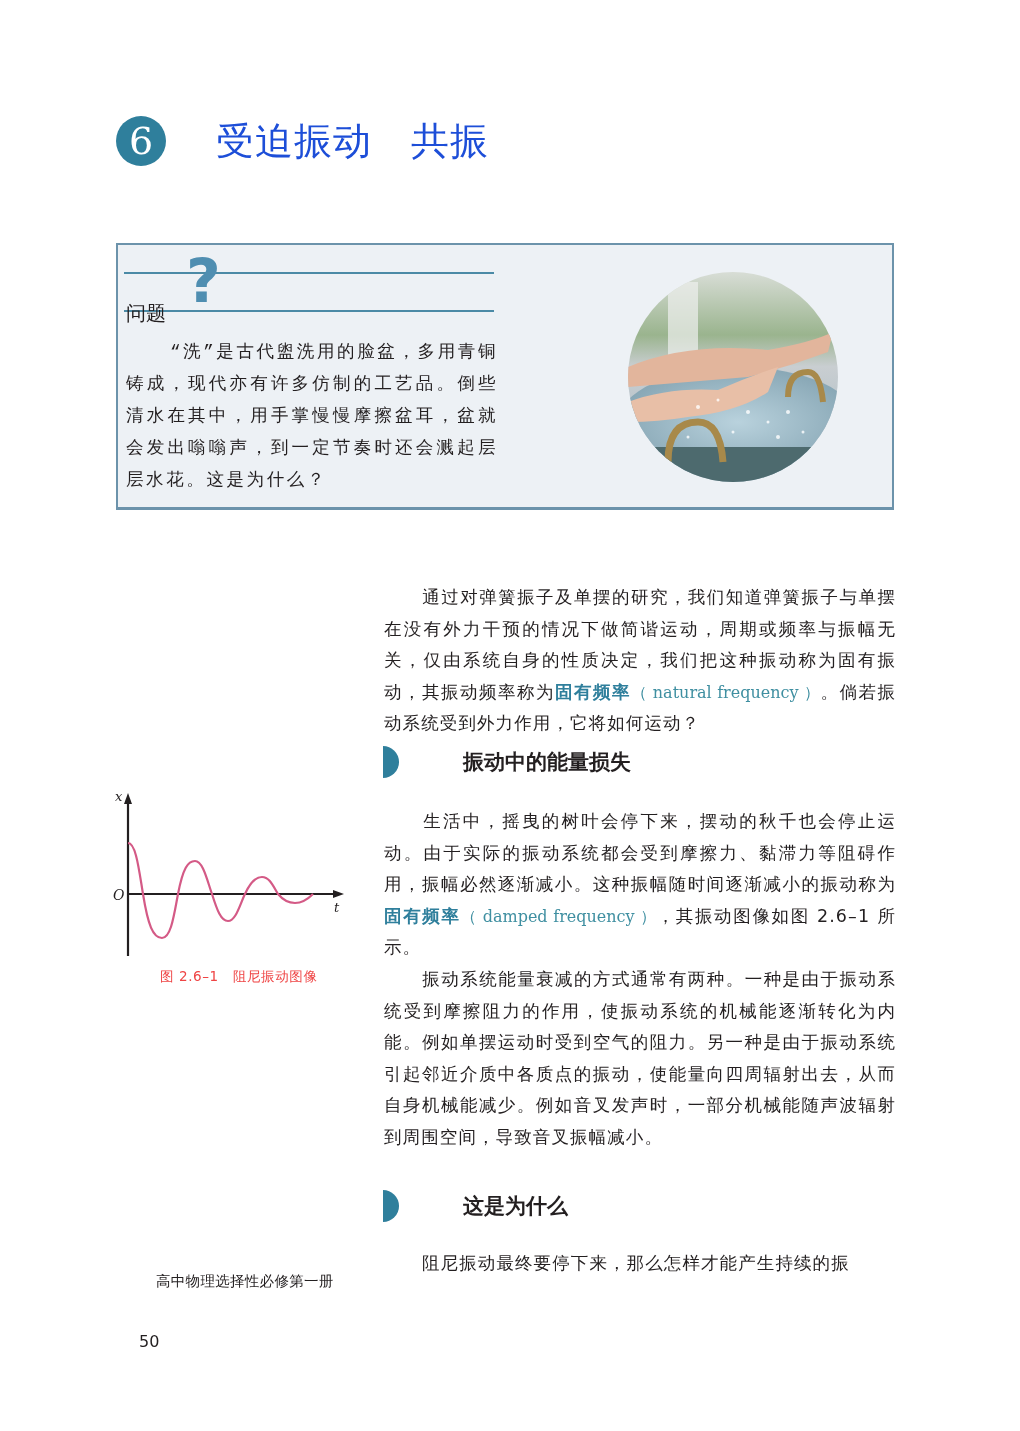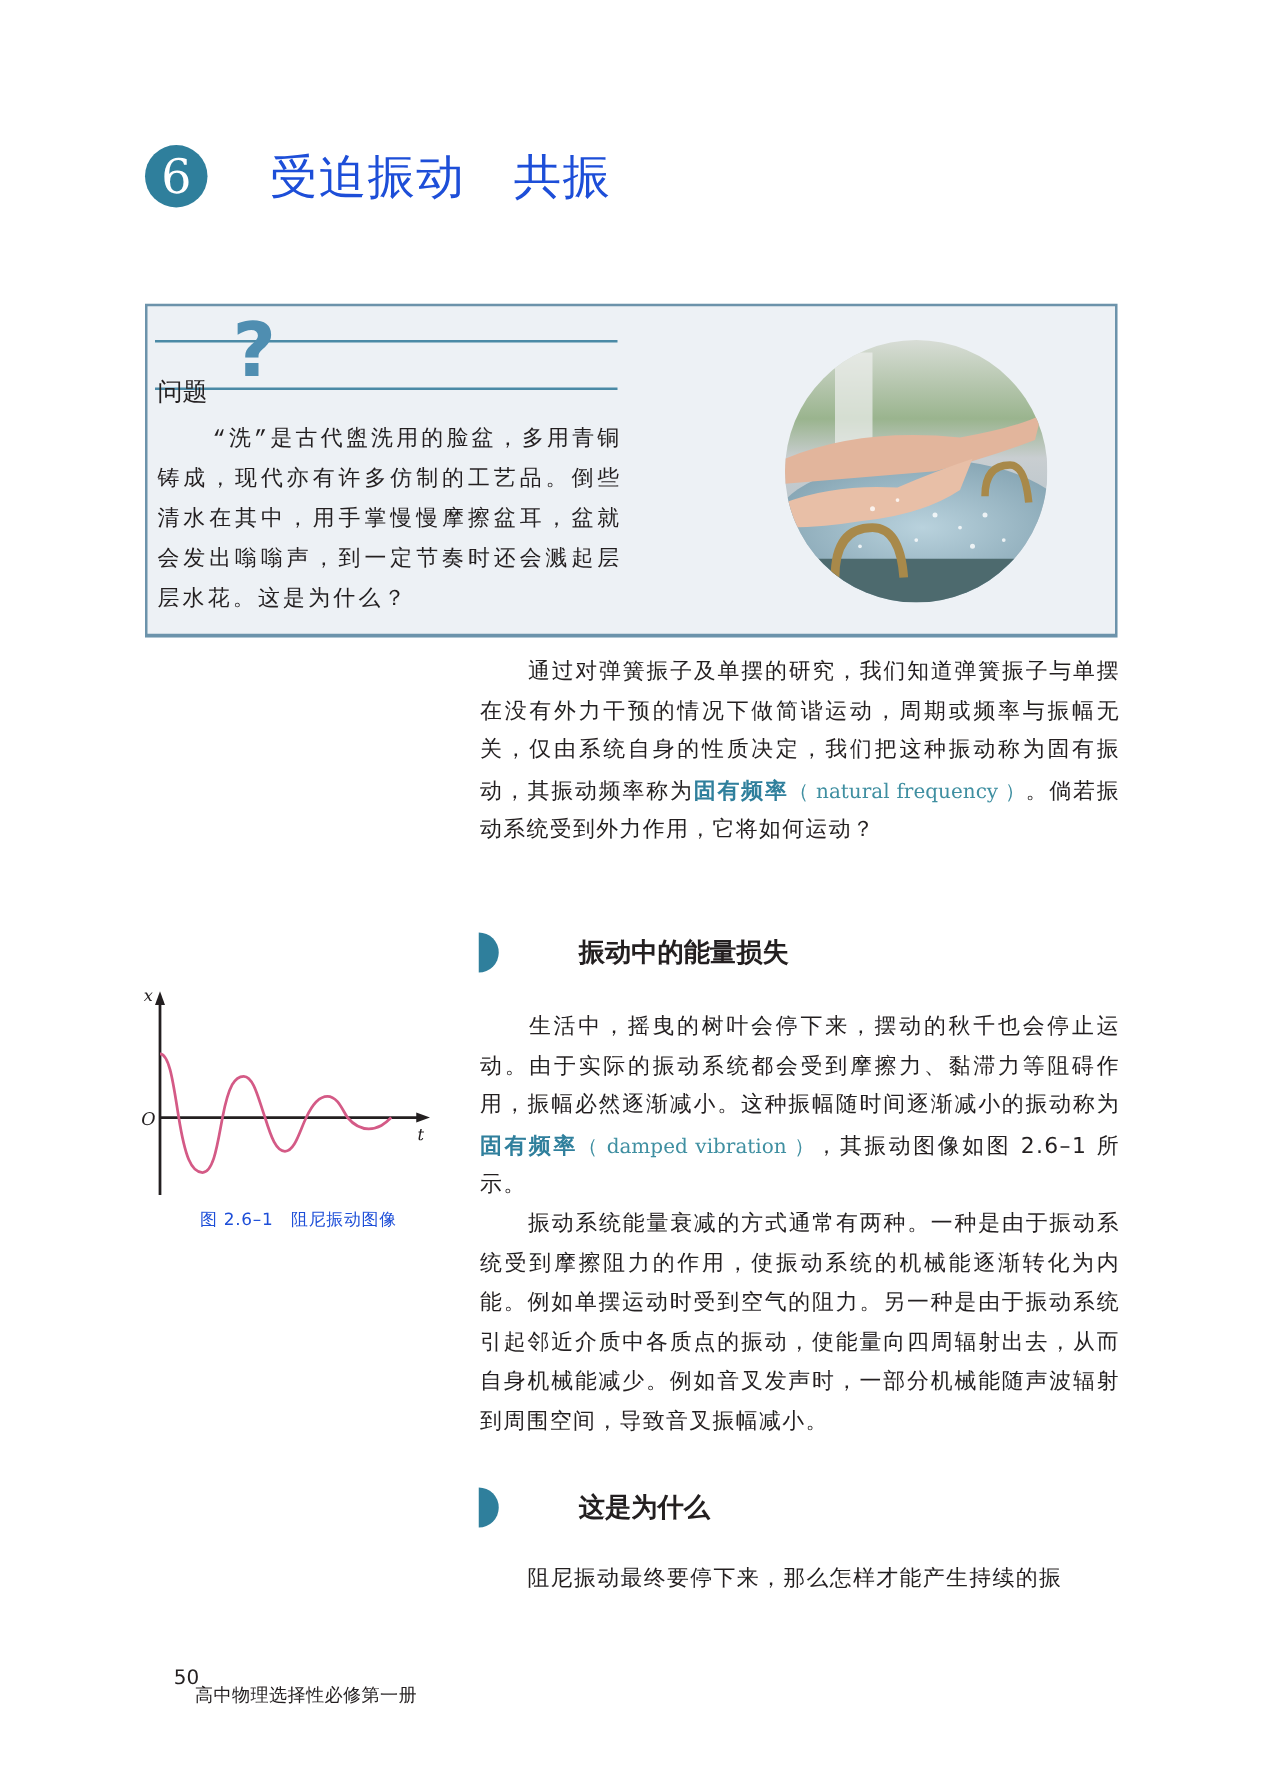--- a/index.html
+++ b/index.html
@@ -31,25 +31,25 @@
   .term { color: #2f7f9c; font-weight: bold; }
   .en { color: #3f8fa1; font-family: "DejaVu Serif", "Liberation Serif", serif; font-size: 16px; letter-spacing: 0; }
 
   .sec-head { left: 383px; height: 34px; }
   .sec-mark { position: absolute; left: 0; top: 0; width: 16px; height: 32px; background: #2f7f9c;
               border-radius: 0 16px 16px 0; }
   .sec-title { position: absolute; left: 36px; top: 0; font-size: 21px; font-weight: bold; line-height: 32px; white-space: nowrap; margin-left: 44px; }
 
   
   .fig { left: 108px; top: 786px; width: 250px; height: 180px; }
-  .fig-cap { left: 160px; top: 966px; font-size: 13.5px; line-height: 20px; letter-spacing: 0.6px; white-space: pre; color: #1d4ed8; }
+  .fig-cap { left: 160px; top: 966px; font-size: 13.5px; line-height: 20px; letter-spacing: 0.6px; white-space: pre; color: #ef4444; }
 
   
   .pg-num { left: 115px; top: 1332px; font-size: 16px; line-height: 20px; color: #231f20; margin-left: 24px; }
-  .book-title { left: 156px; top: 1347px; font-size: 14.5px; line-height: 20px; letter-spacing: 0.3px; color: #231f20; }
+  .book-title { left: 156px; top: 1271px; font-size: 14.5px; line-height: 20px; letter-spacing: 0.3px; color: #231f20; }
 </style>
 </head>
 <body>
 
 <div class="abs chap-num">6</div>
 <div class="abs chap-title">受迫振动　共振</div>
 
 <div class="abs qbox"></div>
 <div class="abs q-line" style="top:272px;"></div>
 <div class="abs q-line" style="top:310px;"></div>
@@ -86,28 +86,28 @@
       <circle cx="140" cy="150" r="1.5"></circle>
         <circle cx="160" cy="140" r="2"></circle>
         <circle cx="105" cy="160" r="1.5"></circle>
       <circle cx="175" cy="160" r="1.5"></circle>
         <circle cx="60" cy="165" r="1.5"></circle>
         <circle cx="150" cy="165" r="2"></circle>
     </g>
   </svg>
 </div>
 
-<div class="abs para" style="top:522px;"><span class="indent"></span><span>通过对弹簧振子及单摆的研究，我们知道弹簧振子与单摆在没有外力干预的情况下做简谐运动，周期或频率与振幅无关，仅由系统自身的性质决定，我们把这种振动称为固有振动，其振动频率称为</span><span class="term">固有频率</span><span class="en">（ natural frequency ）</span><span>。倘若振动系统受到外力作用，它将如何运动？</span></div>
+<div class="abs para" style="top:582px;"><span class="indent"></span><span>通过对弹簧振子及单摆的研究，我们知道弹簧振子与单摆在没有外力干预的情况下做简谐运动，周期或频率与振幅无关，仅由系统自身的性质决定，我们把这种振动称为固有振动，其振动频率称为</span><span class="term">固有频率</span><span class="en">（ natural frequency ）</span><span>。倘若振动系统受到外力作用，它将如何运动？</span></div>
 
 <div class="abs sec-head" style="top:746px;">
   <div class="sec-mark"></div>
   <div class="sec-title">振动中的能量损失</div>
 </div>
 
-<div class="abs para" style="top:806px;"><span class="indent"></span><span>生活中，摇曳的树叶会停下来，摆动的秋千也会停止运动。由于实际的振动系统都会受到摩擦力、黏滞力等阻碍作用，振幅必然逐渐减小。这种振幅随时间逐渐减小的振动称为</span><span class="term">固有频率</span><span class="en">（ damped vibration ）</span><span>，其振动图像如图 2.6–1 所示。</span></div>
+<div class="abs para" style="top:806px;"><span class="indent"></span><span>生活中，摇曳的树叶会停下来，摆动的秋千也会停止运动。由于实际的振动系统都会受到摩擦力、黏滞力等阻碍作用，振幅必然逐渐减小。这种振幅随时间逐渐减小的振动称为</span><span class="term">固有频率</span><span class="en">（ damped frequency ）</span><span>，其振动图像如图 2.6–1 所示。</span></div>
 
 <div class="abs para" style="top:964px;"><span class="indent"></span><span>振动系统能量衰减的方式通常有两种。一种是由于振动系统受到摩擦阻力的作用，使振动系统的机械能逐渐转化为内能。例如单摆运动时受到空气的阻力。另一种是由于振动系统引起邻近介质中各质点的振动，使能量向四周辐射出去，从而自身机械能减少。例如音叉发声时，一部分机械能随声波辐射到周围空间，导致音叉振幅减小。</span></div>
 
 <div class="abs sec-head" style="top:1190px;">
   <div class="sec-mark"></div>
   <div class="sec-title">这是为什么</div>
 </div>
 
 <div class="abs para" style="top:1248px;"><span class="indent"></span><span>阻尼振动最终要停下来，那么怎样才能产生持续的振</span></div>
 

